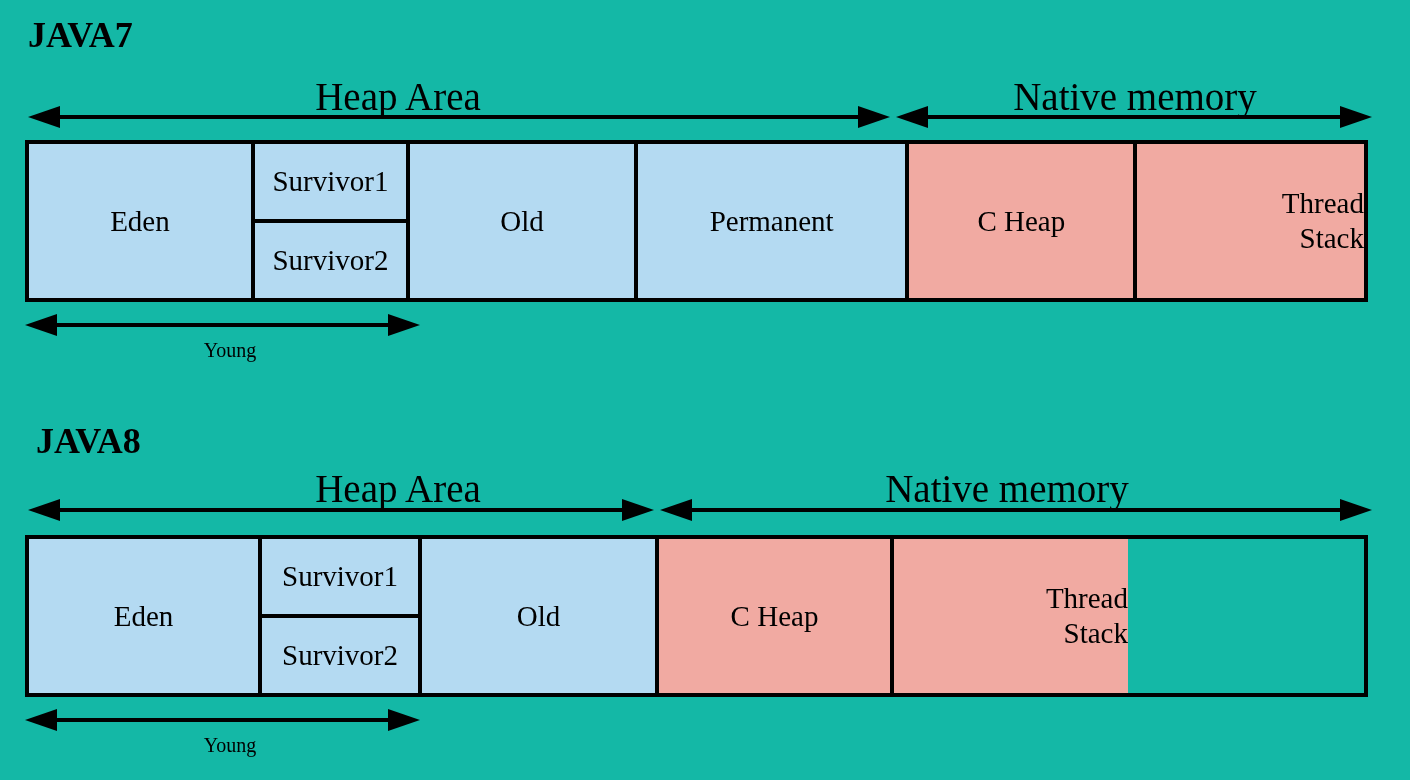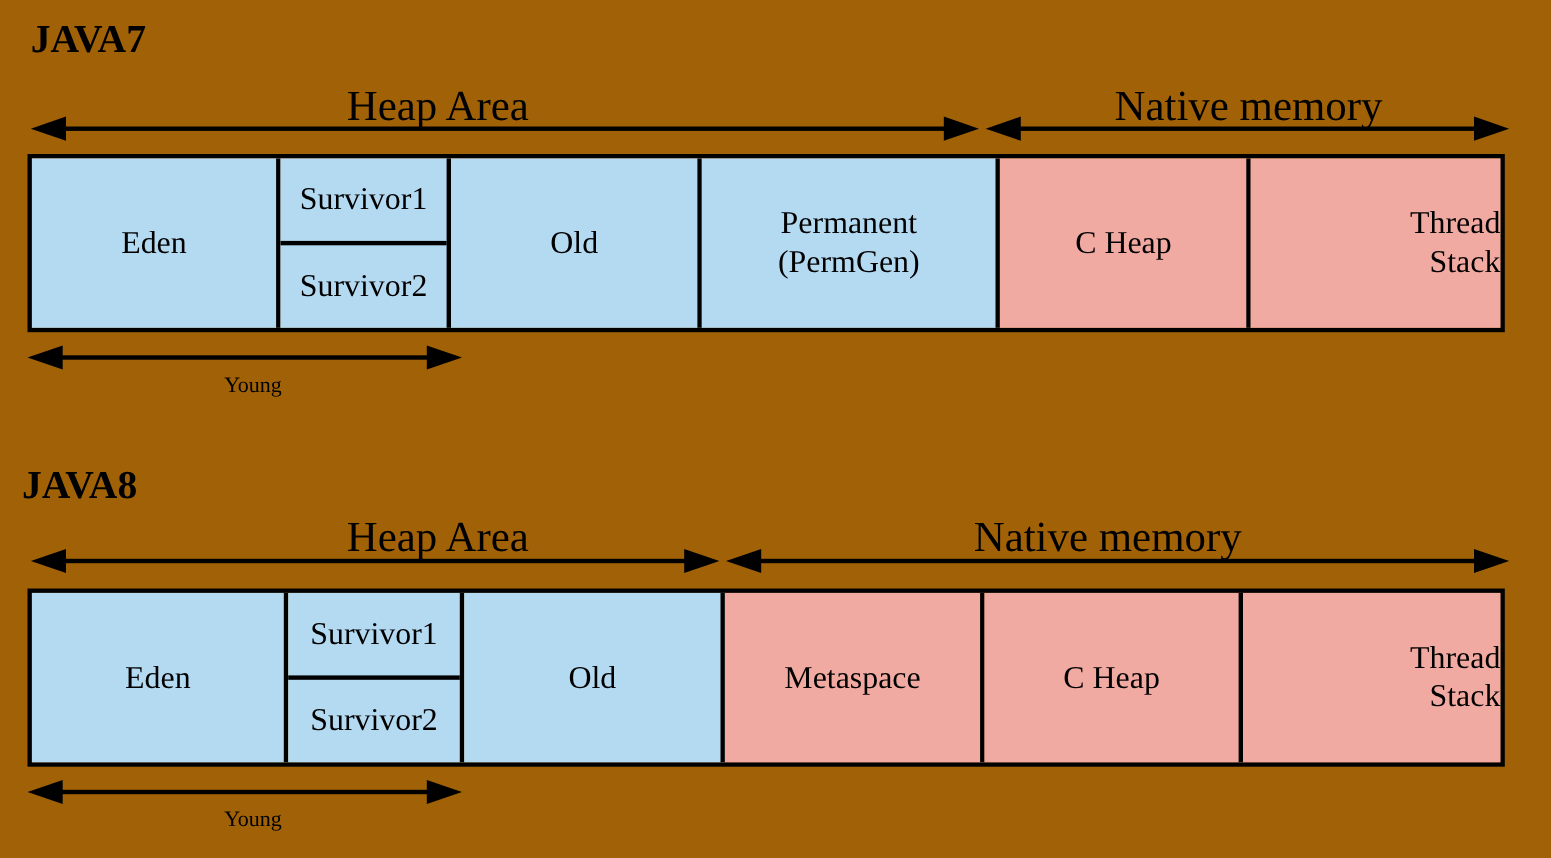--- a/index.html
+++ b/index.html
@@ -4,21 +4,21 @@
 <style>
   html, body {
     margin: 0;
     padding: 0;
     background: #ffffff;
   }
   #canvas {
     position: relative;
     width: 1410px;
     height: 780px;
-    background: #a16207;
+    background: #14b8a6;
     font-family: "Liberation Serif", "DejaVu Serif", serif;
     color: #000000;
     overflow: hidden;
   }
   .title {
     position: absolute;
     font-size: 36px;
     font-weight: bold;
     letter-spacing: 0px;
   }
@@ -143,39 +143,38 @@
       </div>
       <div class="survivor-cell">
         <span>Survivor2</span>
       </div>
     </div>
     <div class="cell cell-heap" style="width:235px;">
       <span>Old</span>
     </div>
     <div class="cell cell-heap" style="width:280px;">
       <span>Permanent</span>
-      <span>(PermGen)</span>
     </div>
     <div class="cell cell-native" style="width:235px;">
       <span>C Heap</span>
     </div>
     <div class="cell cell-native last" style="width:234px;">
       <span>Thread</span>
       <span>Stack</span>
     </div>
   </div>
 
   <div class="arrow" style="left:25px; top:325px; width:395px;">
     <div class="head-left"></div>
     <div class="shaft"></div>
     <div class="head-right"></div>
   </div>
   <div class="young-label" style="left:230px; top:339px;">Young</div>
 
-  <div class="title" style="left:20px; top:420px;">JAVA8</div>
+  <div class="title" style="left:36px; top:420px;">JAVA8</div>
 
   <div class="range-label" style="left:398px; top:466px;">Heap Area</div>
   <div class="range-label" style="left:1007px; top:466px;">Native memory</div>
 
   <div class="arrow" style="left:28px; top:510px; width:626px;">
     <div class="head-left"></div>
     <div class="shaft"></div>
     <div class="head-right"></div>
   </div>
   <div class="arrow" style="left:660px; top:510px; width:712px;">
@@ -192,23 +191,20 @@
       <div class="survivor-cell top">
         <span>Survivor1</span>
       </div>
       <div class="survivor-cell">
         <span>Survivor2</span>
       </div>
     </div>
     <div class="cell cell-heap" style="width:237px;">
       <span>Old</span>
     </div>
-    <div class="cell cell-native" style="width:236px;">
-      <span>Metaspace</span>
-    </div>
     <div class="cell cell-native" style="width:235px;">
       <span>C Heap</span>
     </div>
     <div class="cell cell-native last" style="width:234px;">
       <span>Thread</span>
       <span>Stack</span>
     </div>
   </div>
 
   <div class="arrow" style="left:25px; top:720px; width:395px;">

